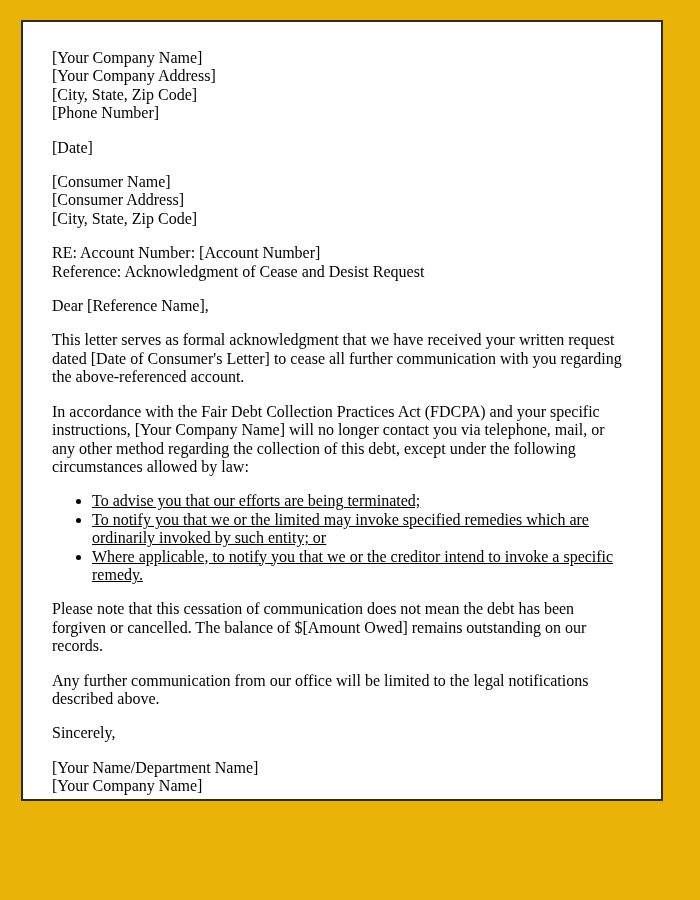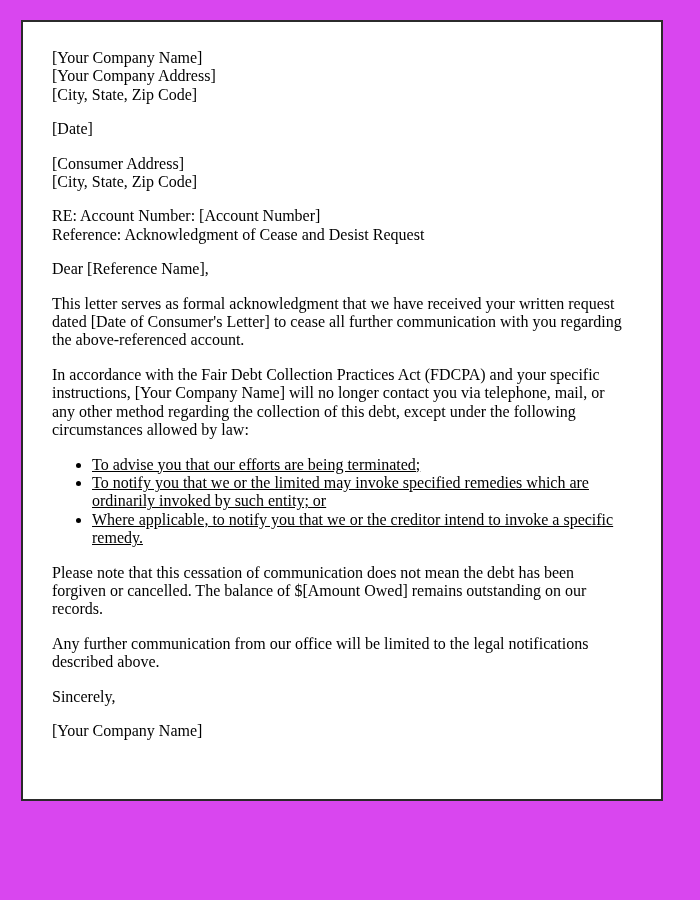--- a/index.html
+++ b/index.html
@@ -4,21 +4,21 @@
 <style>
   html, body {
     margin: 0;
     padding: 0;
     background: #ffffff;
   }
   .page {
     position: relative;
     width: 700px;
     height: 900px;
-    background: #d946ef;
+    background: #eab308;
     overflow: hidden;
   }
   .letter {
     position: absolute;
     left: 21px;
     top: 20px;
     width: 642px;
     height: 781px;
     box-sizing: border-box;
     border: 2px solid #2b2b2b;
@@ -54,25 +54,27 @@
 </head>
 <body>
 
 <div class="page">
   <div class="letter">
 
     <div class="block">
       <div class="line">[Your Company Name]</div>
       <div class="line">[Your Company Address]</div>
       <div class="line">[City, State, Zip Code]</div>
+      <div class="line">[Phone Number]</div>
     </div>
 
     <div class="block">[Date]</div>
 
     <div class="block">
+      <div class="line">[Consumer Name]</div>
       <div class="line">[Consumer Address]</div>
       <div class="line">[City, State, Zip Code]</div>
     </div>
 
     <div class="block">
       <div class="line">RE: Account Number: [Account Number]</div>
       <div class="line">Reference: Acknowledgment of Cease and Desist Request</div>
     </div>
 
     <p class="para">Dear [Reference Name],</p>
@@ -87,17 +89,18 @@
       <li>Where applicable, to notify you that we or the creditor intend to invoke a specific remedy.</li>
     </ul>
 
     <p class="para">Please note that this cessation of communication does not mean the debt has been forgiven or cancelled. The balance of $[Amount Owed] remains outstanding on our records.</p>
 
     <p class="para">Any further communication from our office will be limited to the legal notifications described above.</p>
 
     <p class="para">Sincerely,</p>
 
     <div class="block">
+      <div class="line">[Your Name/Department Name]</div>
       <div class="line">[Your Company Name]</div>
     </div>
 
   </div>
 </div>
 
 </body></html>

